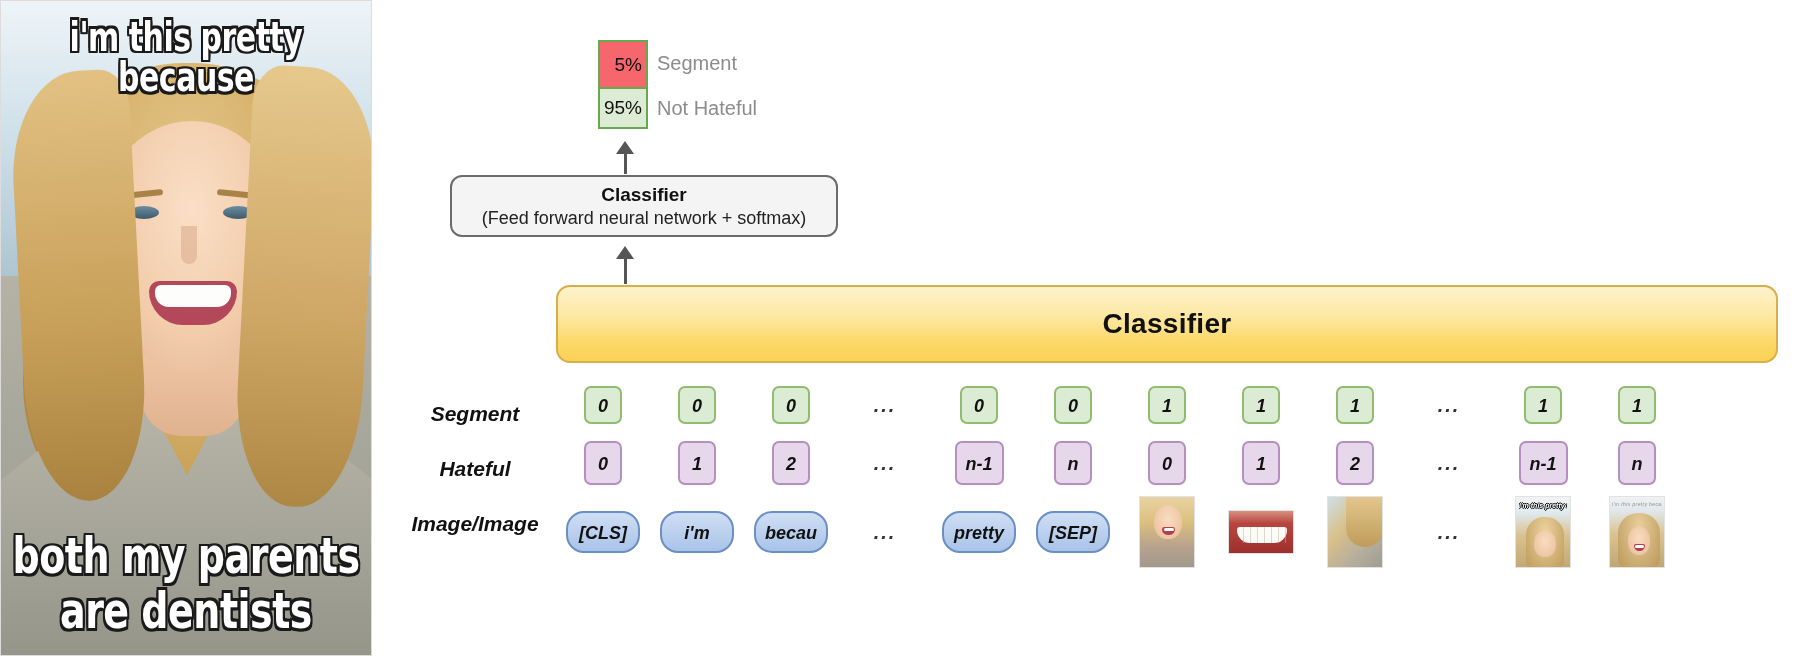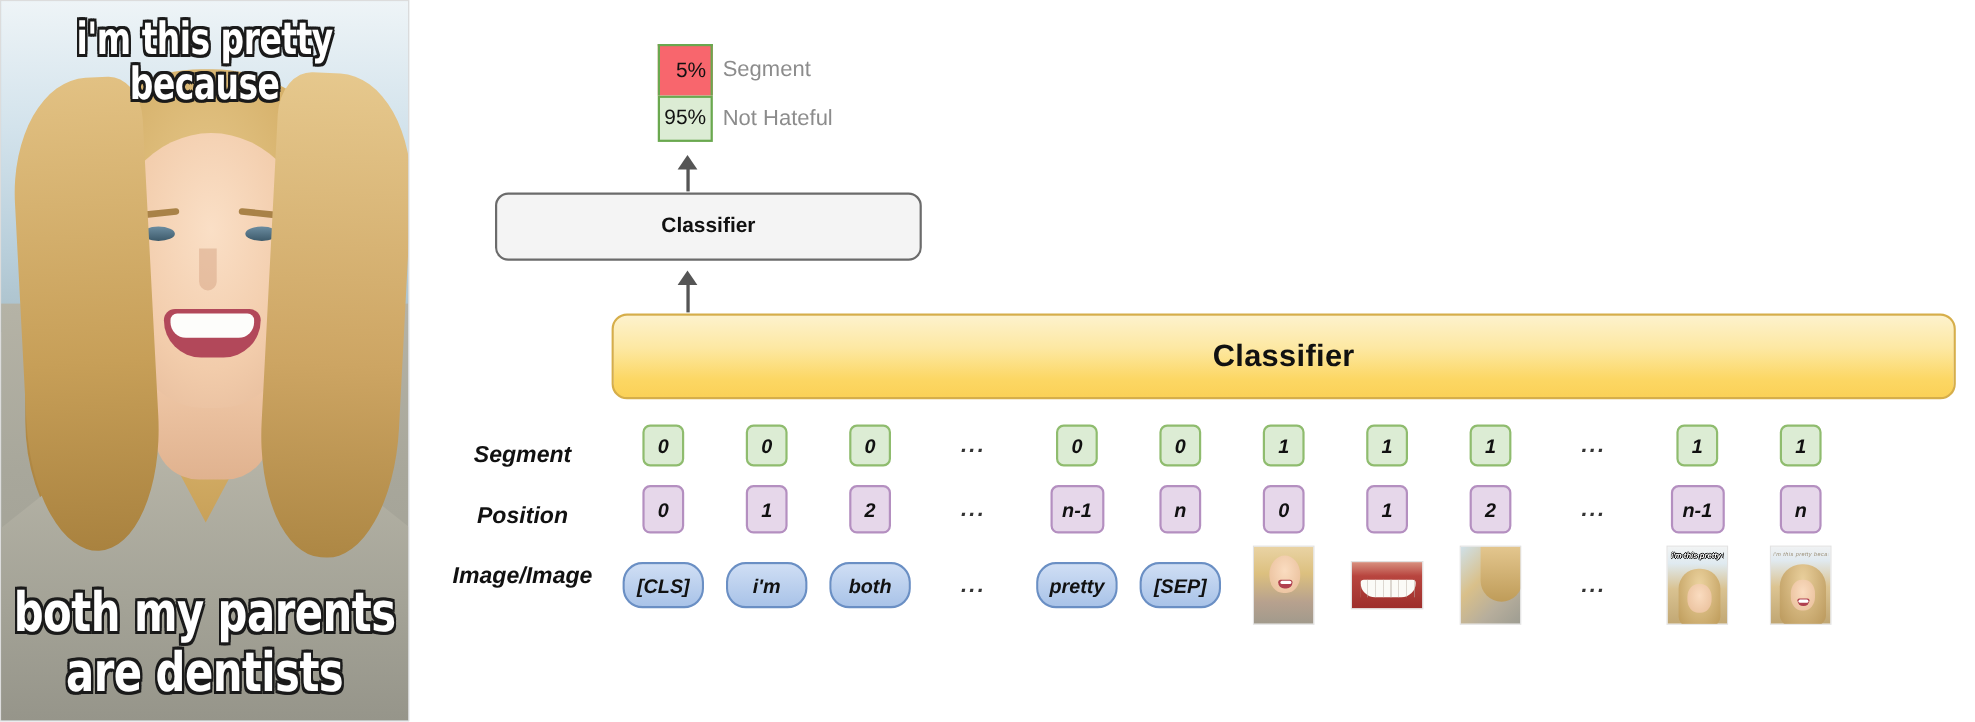--- a/index.html
+++ b/index.html
@@ -259,20 +259,21 @@
   <div class="head"></div>
     <div class="shaft"></div>
 </div>
 <div class="arrow-up" id="arrow-transformer-to-classifier">
   <div class="head"></div>
     <div class="shaft"></div>
 </div>
 
 <div id="classifier-box">
   <div id="classifier-title">Classifier</div>
+  <div id="classifier-subtitle">(Feed forward neural network + softmax)</div>
 </div>
 
 <div id="transformer-box">
   <div id="transformer-label">Classifier</div>
 </div>
 
 <div id="rows">
 
   <div class="row">
     <div class="row-label">Segment</div>
@@ -310,21 +311,21 @@
       <div class="slot">
           <div class="chip seg">1</div>
         </div>
       <div class="slot">
           <div class="chip seg">1</div>
         </div>
     </div>
   </div>
 
   <div class="row">
-    <div class="row-label">Position</div>
+    <div class="row-label">Hateful</div>
     <div class="cells">
       <div class="slot">
           <div class="chip pos">0</div>
         </div>
       <div class="slot">
           <div class="chip pos">1</div>
         </div>
       <div class="slot">
           <div class="chip pos">2</div>
         </div>
@@ -361,21 +362,21 @@
   <div class="row">
     <div class="row-label">Image/Image</div>
     <div class="cells">
       <div class="slot">
           <div class="chip tok">[CLS]</div>
         </div>
       <div class="slot">
           <div class="chip tok">i'm</div>
         </div>
       <div class="slot">
-          <div class="chip tok">both</div>
+          <div class="chip tok">becau</div>
         </div>
       <div class="slot">
           <div class="ellipsis">...</div>
         </div>
       <div class="slot">
           <div class="chip tok">pretty</div>
         </div>
       <div class="slot">
           <div class="chip tok">[SEP]</div>
         </div>

